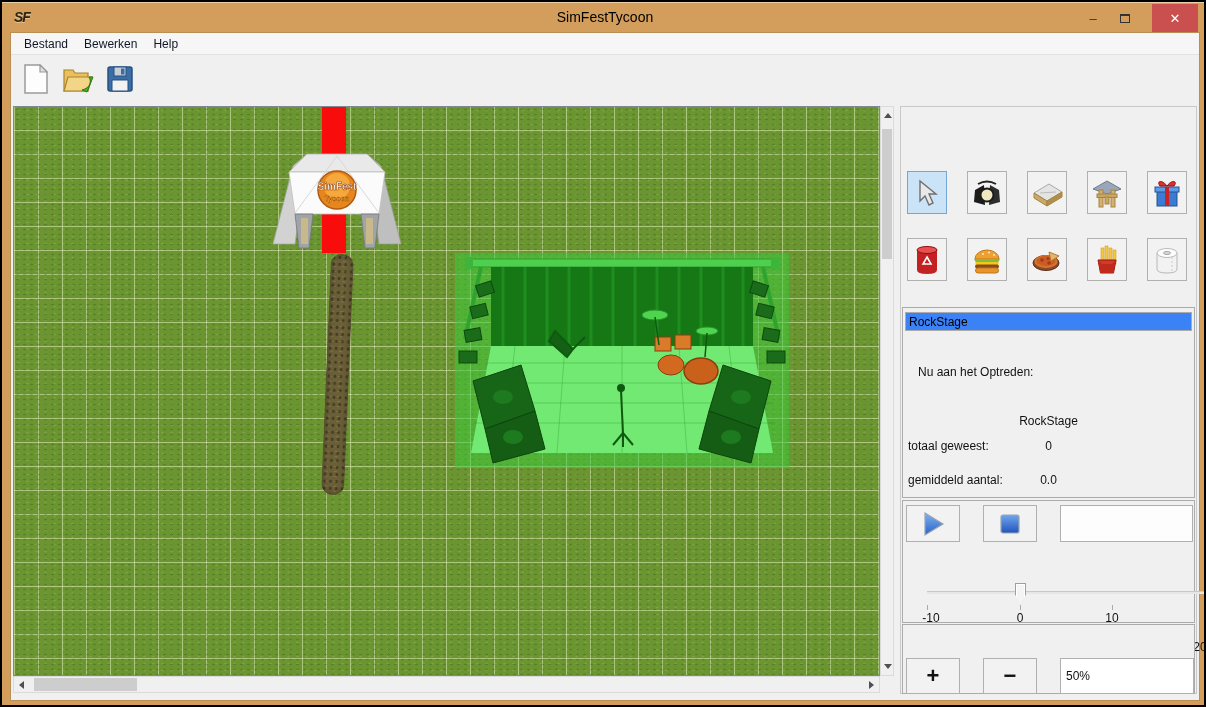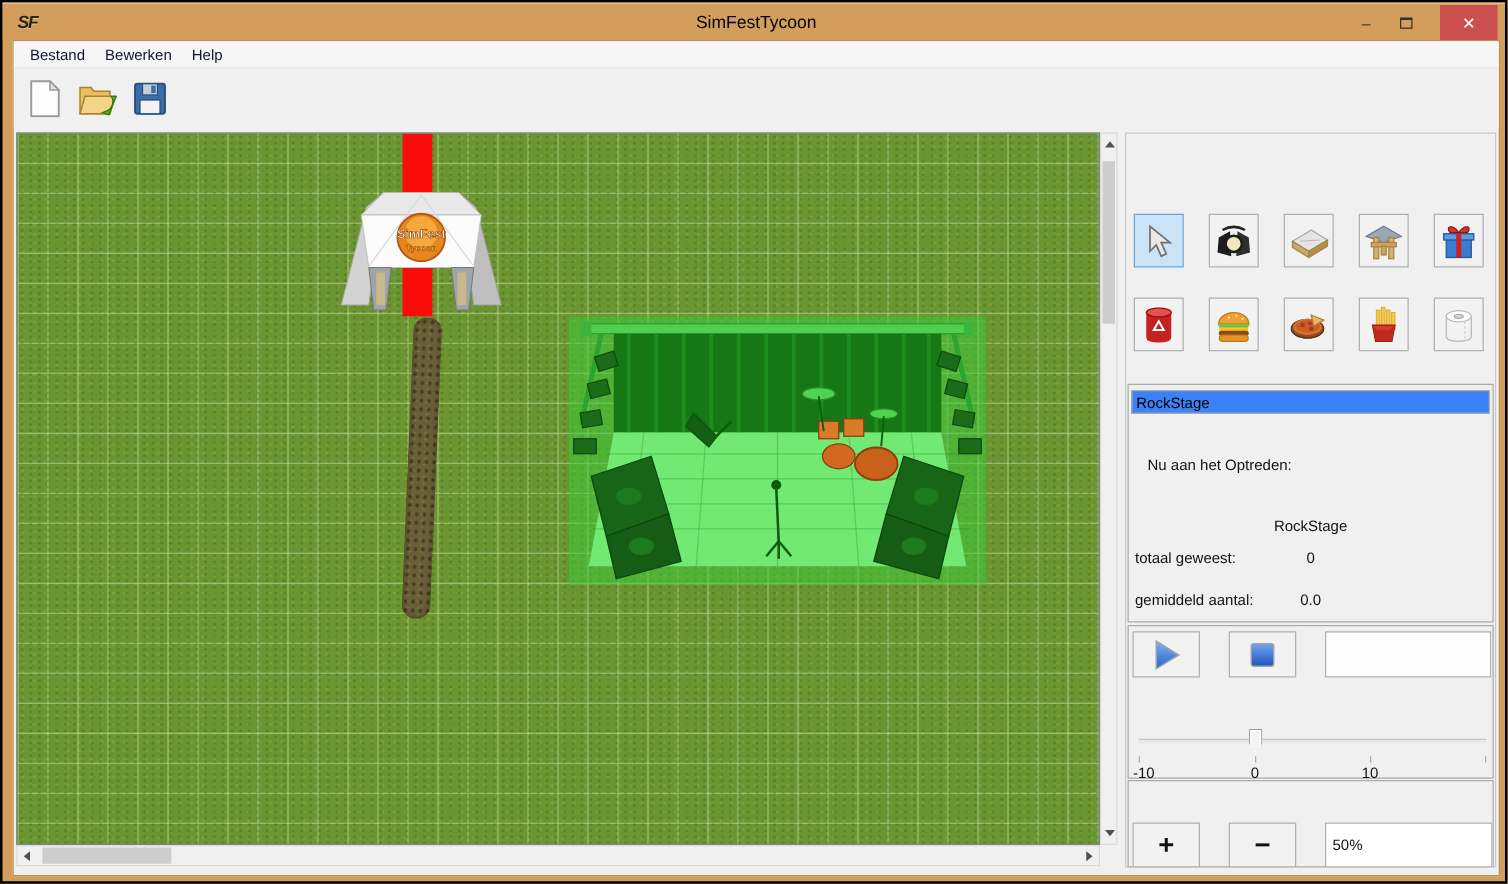--- a/index.html
+++ b/index.html
@@ -66,21 +66,21 @@
 
   .info-section { position:absolute; left:1px; top:200px; width:293px; height:191px; background:#F0F0F0; border:1px solid #ABABAB; }
   .stage-name-input { position:absolute; left:2px; top:4px; width:287px; height:19px; border:1px solid #ABABAB; background:#3b82f6; font-size:12px; font-family:"Liberation Sans",sans-serif; padding:1px 3px; }
   .lbl { position:absolute; font-size:12px; color:#111; }
   .val-center { position:absolute; left:0; width:100%; text-align:center; font-size:12px; color:#111; }
 
   .transport-section { position:absolute; left:1px; top:393px; width:293px; height:123px; background:#F0F0F0; border:1px solid #ABABAB; }
   .tbtn { position:absolute; top:4px; width:54px; height:37px; background:#F2F2F2; border:1px solid #B0B0B0; display:flex; align-items:center; justify-content:center; }
   .play-btn { left:3px; } .stop-btn { left:80px; }
   .transport-display { position:absolute; left:157px; top:4px; width:133px; height:37px; background:#FDFDFD; border:1px solid #B0B0B0; }
-  .slider-zone { position:absolute; left:8px; top:82px; width:278px; height:40px; }
+  .slider-zone { position:absolute; left:24px; top:82px; width:278px; height:40px; }
   .slider-track { position:absolute; left:0; top:8px; width:278px; height:3px; background:#E6E6E6; border-top:1px solid #C8C8C8; }
   .slider-thumb { position:absolute; top:0; width:11px; height:19px; background:#F4F4F4; border:1px solid #9E9E9E; border-bottom:none;
     clip-path:polygon(0 0, 100% 0, 100% 62%, 50% 100%, 0 62%); box-shadow:inset 0 0 0 1px #fff; }
   .tick { position:absolute; top:22px; width:1px; height:5px; background:#AAA; }
   .tick-label { position:absolute; top:28px; transform:translateX(-50%); font-size:12px; color:#111; }
 
   .zoom-section { position:absolute; left:1px; top:517px; width:293px; height:70px; background:#F0F0F0; border:1px solid #ABABAB; }
   .zbtn { position:absolute; top:33px; width:54px; height:36px; background:#F2F2F2; border:1px solid #B0B0B0; display:flex; align-items:center; justify-content:center; font-size:22px; font-weight:bold; color:#111; }
   .plus-btn { left:3px; } .minus-btn { left:80px; }
   .zoom-display { position:absolute; left:157px; top:33px; width:134px; height:36px; background:#fff; border:1px solid #B0B0B0; font-size:12px; color:#111; display:flex; align-items:center; padding-left:5px; }

